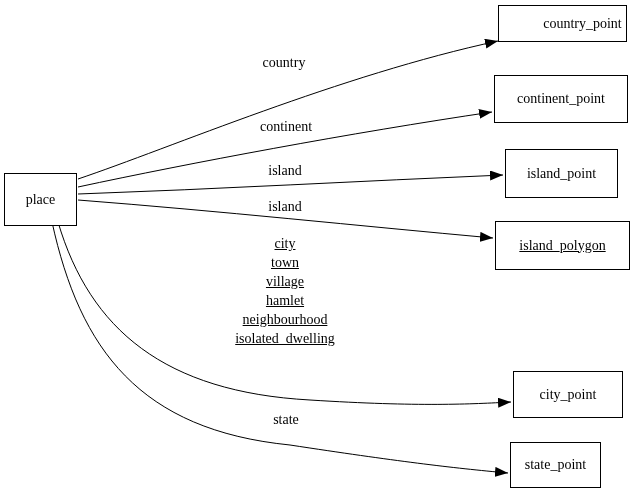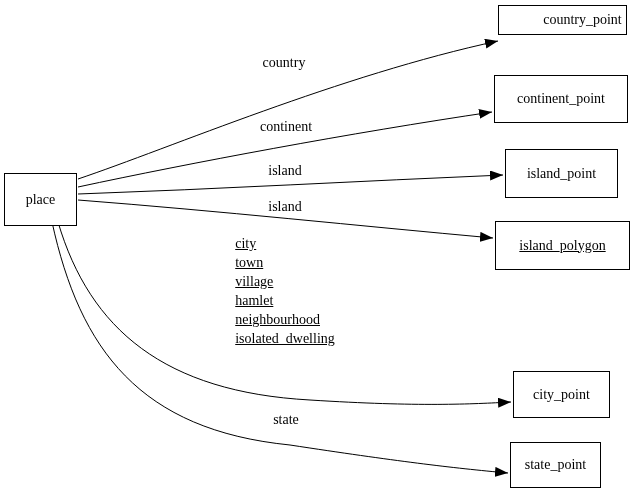--- a/index.html
+++ b/index.html
@@ -37,20 +37,21 @@
     align-items: center;
     justify-content: center;
     font-size: 14px;
     white-space: nowrap;
   }
   .edge-label {
     position: absolute;
     transform: translateX(-50%);
     font-size: 14px;
     line-height: 19px;
+    text-align: center;
     white-space: nowrap;
   }
 </style>
 </head>
 <body>
 
 <div class="canvas">
 
   <svg class="edge-layer" viewBox="0 0 635 496" xmlns="http://www.w3.org/2000/svg">
     <defs>
@@ -61,29 +62,29 @@
     <path class="edge" d="M 78 179 C 170 148, 340 75, 498 41" marker-end="url(#arrow)"></path>
     <path class="edge" d="M 78 187 C 190 163, 350 133, 492 112" marker-end="url(#arrow)"></path>
     <path class="edge" d="M 78 194 C 220 189, 360 181, 503 175" marker-end="url(#arrow)"></path>
     <path class="edge" d="M 78 200 C 220 211, 360 226, 493 238" marker-end="url(#arrow)"></path>
     <path class="edge" d="M 58 222 C 90 330, 165 392, 310 400 C 420 407, 472 404, 511 402" marker-end="url(#arrow)"></path>
     <path class="edge" d="M 52 222 C 80 350, 140 430, 290 445 C 395 461, 452 468, 508 473" marker-end="url(#arrow)"></path>
   </svg>
 
   <div class="node" style="left:4px; top:173px; width:73px; height:53px;">place</div>
 
-  <div class="node" style="left:498px; top:5px; width:129px; height:30px;padding-left:40px;">country_point</div>
+  <div class="node" style="left:498px; top:5px; width:129px; height:37px;padding-left:40px;">country_point</div>
 
   <div class="node" style="left:494px; top:75px; width:134px; height:48px;">continent_point</div>
 
   <div class="node" style="left:505px; top:149px; width:113px; height:49px;">island_point</div>
 
   <div class="node" style="left:495px; top:221px; width:135px; height:49px;text-decoration:underline;">island_polygon</div>
 
-  <div class="node" style="left:513px; top:371px; width:97px; height:47px;">city_point</div>
+  <div class="node" style="left:513px; top:371px; width:110px; height:47px;">city_point</div>
 
   <div class="node" style="left:510px; top:442px; width:91px; height:46px;">state_point</div>
 
   <div class="edge-label" style="left:284px; top:53px;">country</div>
 
   <div class="edge-label" style="left:286px; top:117px;">continent</div>
 
   <div class="edge-label" style="left:285px; top:161px;">island</div>
 
   <div class="edge-label" style="left:285px; top:197px;">island</div>

